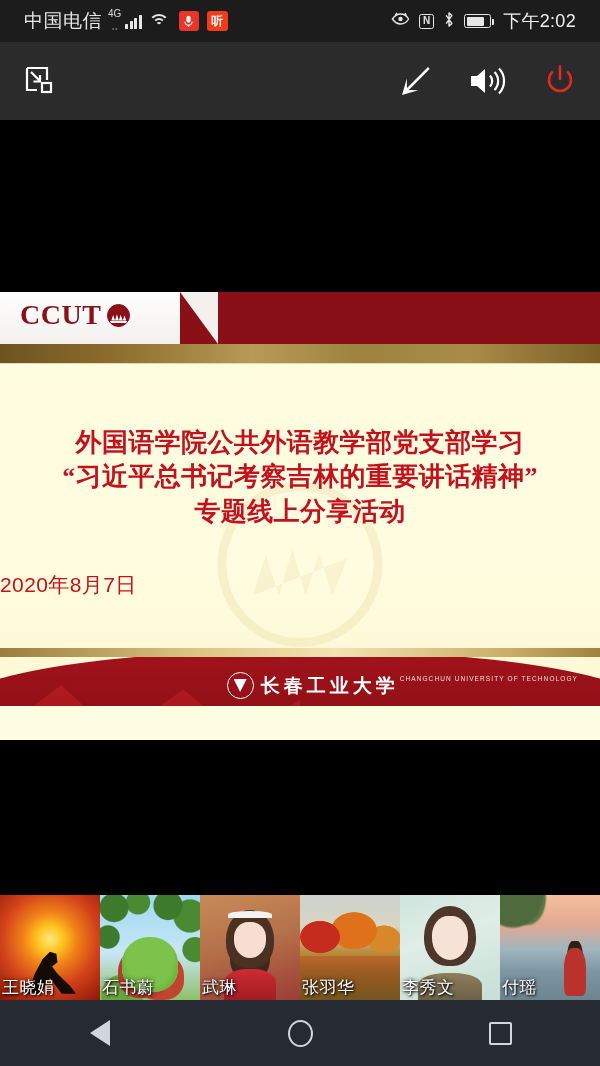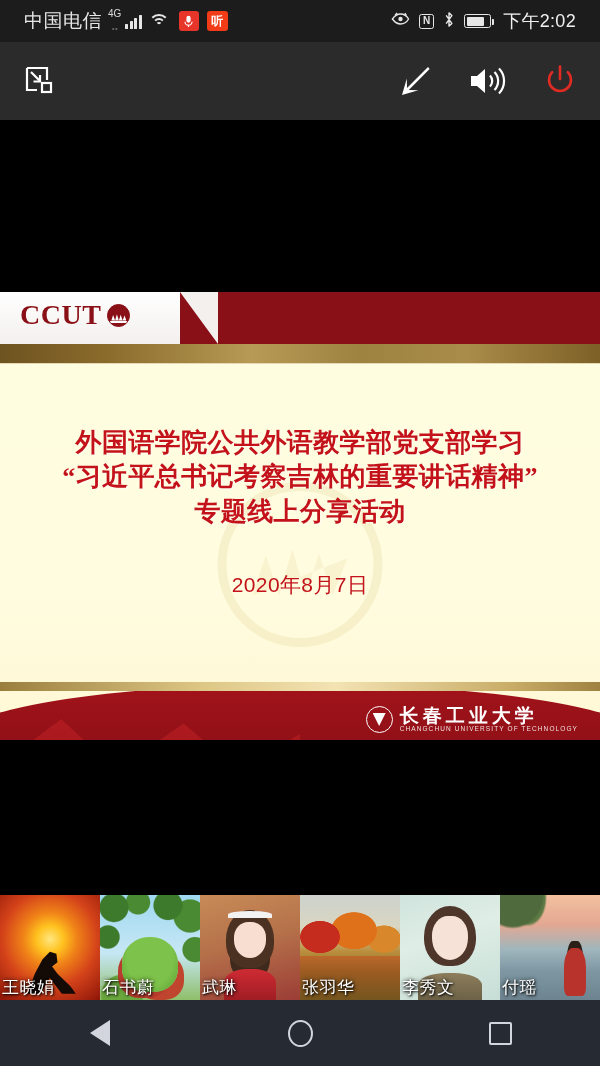--- a/index.html
+++ b/index.html
@@ -101,23 +101,23 @@
   }
   .ccut-logo::after {
     content:""; position:absolute; bottom:3px; width:17px; height:1.6px; background:#fff;
   }
   .gold-bar {
     width:100%; height:20px;
     background:linear-gradient(90deg,#6d5320 0%,#8c6c2c 18%,#b79a55 42%,#9d8240 60%,#a98c49 78%,#7d6026 100%);
     border-bottom:1px solid #e4d9b4;
   }
   .slide-body {
-    position:relative; height:318px;
+    position:relative; height:284px;
     background:linear-gradient(180deg,#fffde0 0%,#fffce0 70%,#fff9d8 100%);
-    display:flex; flex-direction:column; align-items:center;
+    display:flex; flex-direction:column; align-items:flex-start;
   }
   .watermark {
     position:absolute; left:50%; top:118px; transform:translateX(-50%);
     width:165px; height:165px; border-radius:50%;
     border:9px solid rgba(214,196,120,.22); opacity:.9;
   }
   .watermark::after {
     content:""; position:absolute; left:50%; top:50%; transform:translate(-50%,-50%);
     width:95px; height:62px; background:rgba(214,196,120,.18);
     clip-path:polygon(0 100%,14% 35%,28% 100%,42% 25%,56% 100%,70% 32%,84% 100%,100% 40%);
@@ -156,21 +156,21 @@
     display:flex; align-items:center; gap:7px;
   }
   .uni-crest {
     width:27px; height:27px; border-radius:50%; border:1.7px solid #fff;
     position:relative; display:flex; align-items:center; justify-content:center;
   }
   .uni-crest::after {
     content:""; width:13px; height:13px; background:#fff;
     clip-path:polygon(0 0,100% 0,50% 100%);
   }
-  .uni-names { display:flex; flex-direction:column; gap:1px; }
+  .uni-names { display:flex; gap:1px; }
   .uni-cn {
     font-family:"Liberation Serif","DejaVu Serif",serif;
     color:#fff; font-size:19px; font-weight:bold; letter-spacing:4px; line-height:1;
   }
   .uni-en { color:#f0dede; font-size:6.5px; letter-spacing:1.1px; line-height:1; }
 
   
   .filmstrip {
     position:absolute; top:895px; left:0; width:576px; height:105px;
     display:flex; background:#000;

